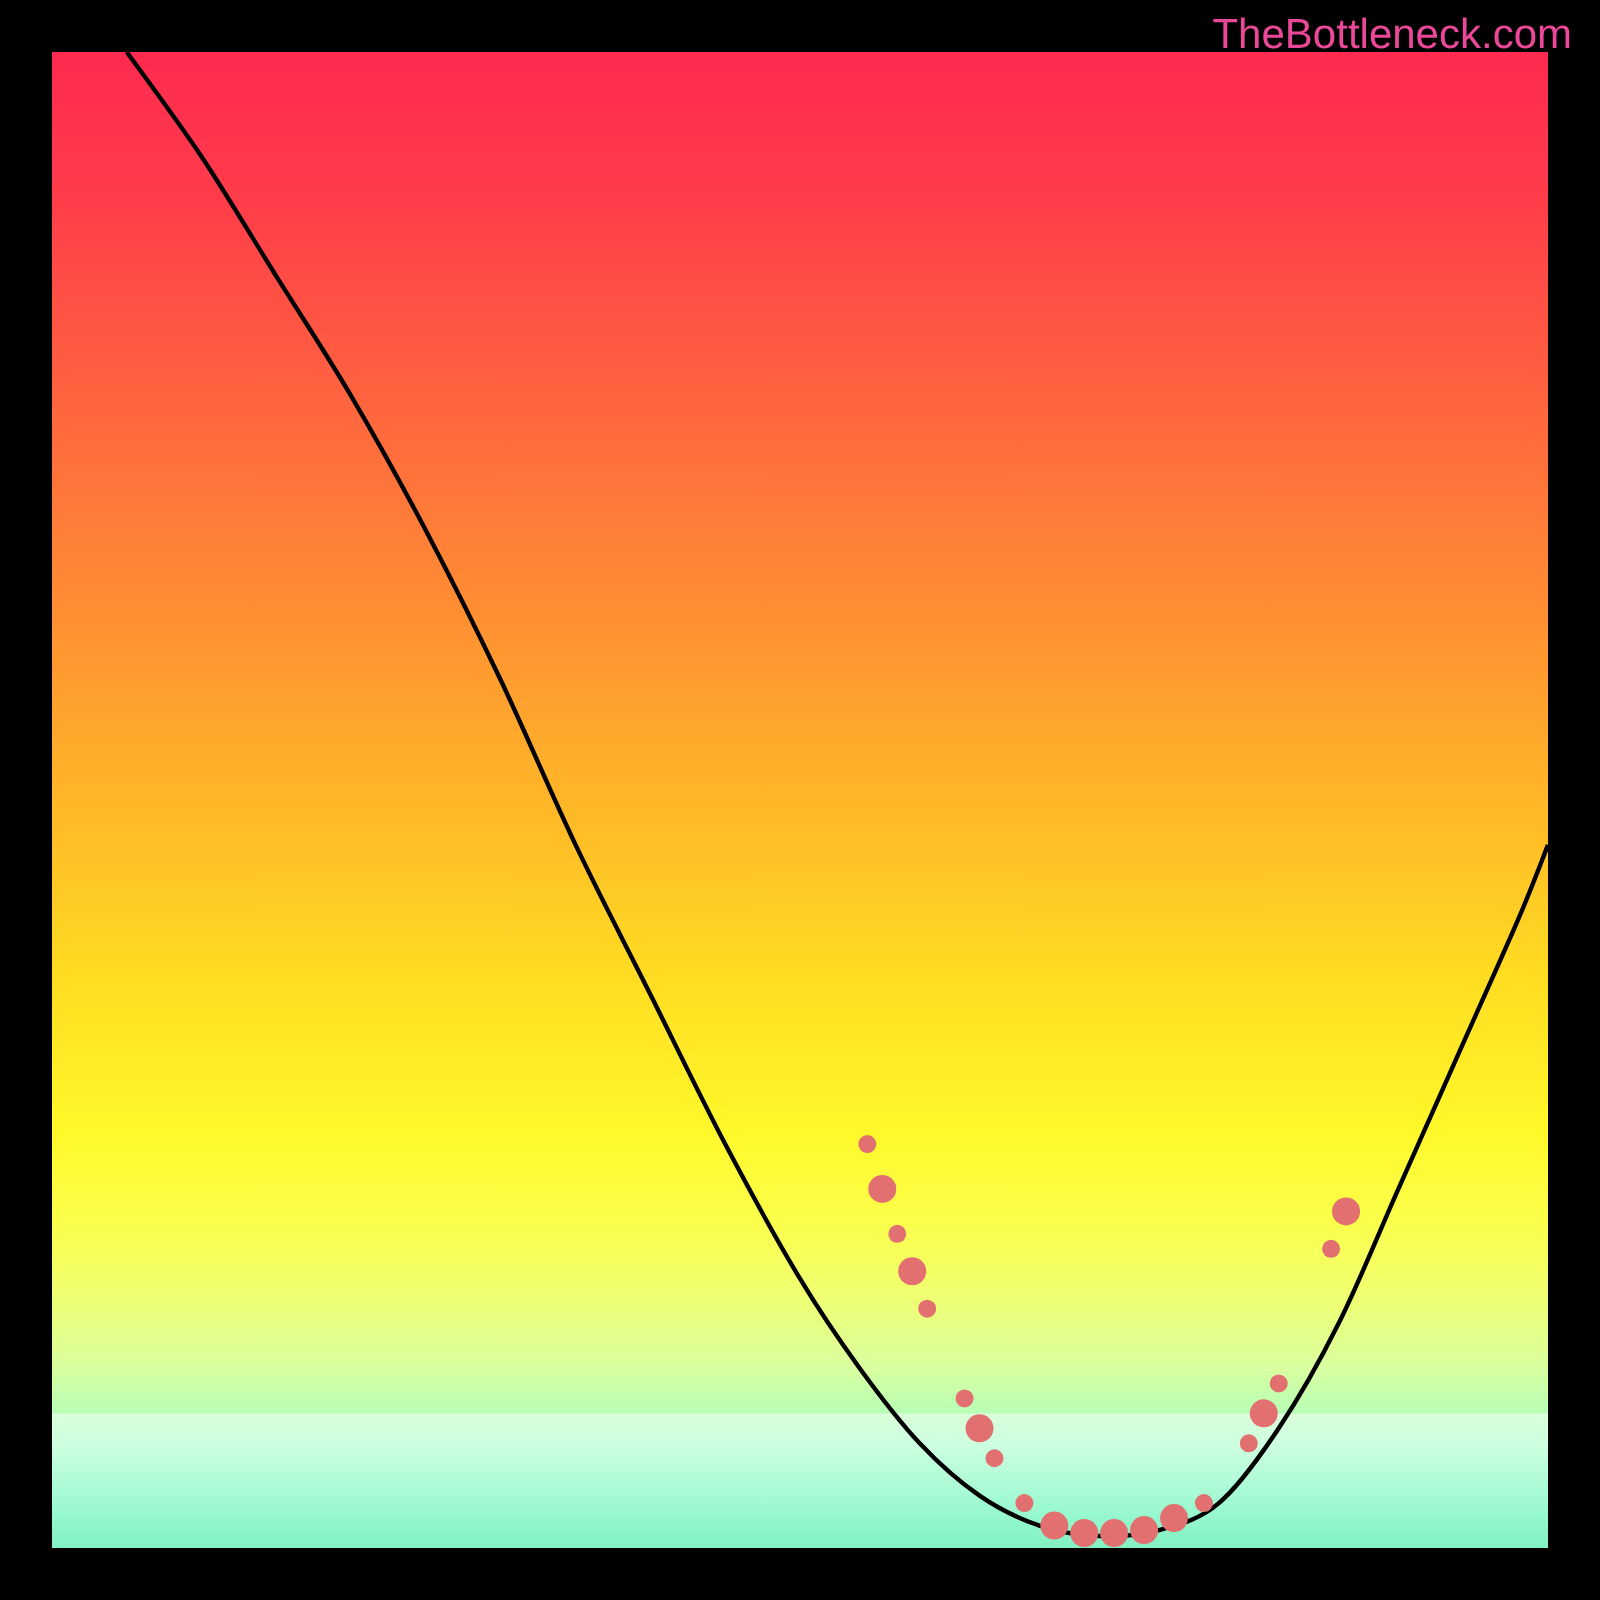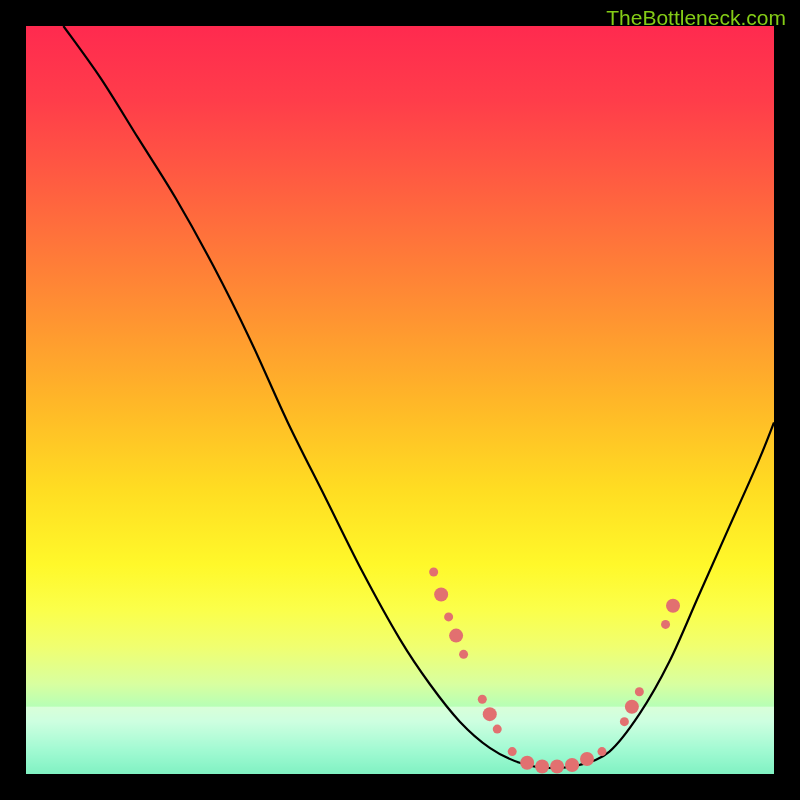--- a/index.html
+++ b/index.html
@@ -7,21 +7,21 @@
     width: 800px;
     height: 800px;
     background: #000;
     position: relative;
     font-family: Arial, sans-serif;
   }
   .watermark {
     position: absolute;
     top: 6px;
     right: 14px;
-    color: #84cc16;
+    color: #ec4899;
     font-size: 21px;
     font-weight: 500;
     z-index: 10;
   }
   .chart-area {
     position: absolute;
     left: 26px;
     top: 26px;
     width: 748px;
     height: 748px;

